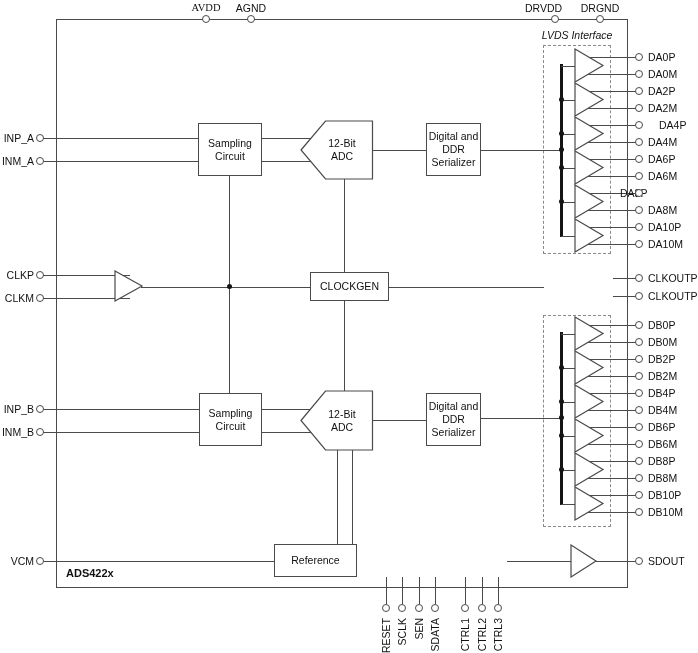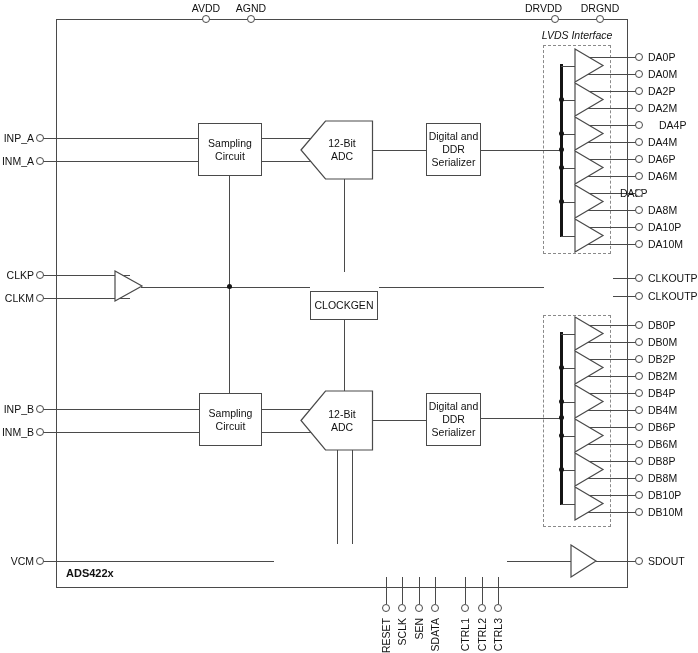--- a/index.html
+++ b/index.html
@@ -40,21 +40,22 @@
   <div class="block" style="left:198px;top:123px;width:64px;height:53px;">Sampling
 Circuit</div>
   <div class="block" style="left:199px;top:393px;width:63px;height:53px;">Sampling
 Circuit</div>
   <div class="block" style="left:426px;top:123px;width:55px;height:53px;">Digital and
 DDR
 Serializer</div>
   <div class="block" style="left:426px;top:393px;width:55px;height:53px;">Digital and
 DDR
 Serializer</div>
-  <div class="block" style="left:310px;top:272px;width:68px;height:29px;margin-top:19px;">CLOCKGEN</div>
+  <div class="block" style="left:310px;top:272px;width:79px;height:29px;">CLOCKGEN</div>
+  <div class="block" style="left:274px;top:544px;width:83px;height:33px;">Reference</div>
 
   <div class="shape" style="left:300px;top:120px;width:74px;height:60px;">
     <svg width="74" height="60">
         <polygon points="1,30 25.5,1 72.5,1 72.5,59 25.5,59" fill="#ffffff" stroke="#4a4a4a" stroke-width="1.2"></polygon>
       </svg>
   </div>
   <div class="adc-text" style="left:312px;top:135px;width:60px;height:30px;">12-Bit
 ADC</div>
   <div class="shape" style="left:300px;top:390px;width:74px;height:61px;">
     <svg width="74" height="61">
@@ -148,21 +149,21 @@
     <div class="shape" style="left: 574px; top: 452px; width: 31px; height: 35px;"><svg width="31" height="35">
         <polygon points="1,1 1,34 29,17.5" fill="#ffffff" stroke="#4a4a4a" stroke-width="1.2"></polygon>
       </svg></div>
     <div class="dot" style="left: 558.5px; top: 467px;"></div>
     <div class="wire" style="left: 561px; top: 503.5px; width: 15px; height: 1.2px;"></div>
     <div class="shape" style="left: 574px; top: 486px; width: 31px; height: 35px;"><svg width="31" height="35">
         <polygon points="1,1 1,34 29,17.5" fill="#ffffff" stroke="#4a4a4a" stroke-width="1.2"></polygon>
       </svg></div>
     <div class="dot" style="left: 558.5px; top: 415px;"></div>
     <div class="pin" style="left: 202px; top: 15px;"></div>
-    <div class="lbl" style="left: 176px; top: 1px; width: 60px; text-align: center;">AVDD</div>
+    <div class="lbl" style="left: 176px; top: 1px; width: 60px; text-align: center; font-family: Liberation Serif, serif;">AVDD</div>
     <div class="pin" style="left: 247px; top: 15px;"></div>
     <div class="lbl" style="left: 221px; top: 1px; width: 60px; text-align: center;">AGND</div>
     <div class="pin" style="left: 551px; top: 15px;"></div>
     <div class="lbl" style="left: 525px; top: 1px; width: 60px; ">DRVDD</div>
     <div class="pin" style="left: 596px; top: 15px;"></div>
     <div class="lbl" style="left: 570px; top: 1px; width: 60px; text-align: center;">DRGND</div>
     <div class="pin" style="left: 36px; top: 134px;"></div>
     <div class="lbl" style="left: -10px; top: 131px; width: 44px; text-align: right;">INP_A</div>
     <div class="pin" style="left: 36px; top: 156.5px;"></div>
     <div class="lbl" style="left: -10px; top: 153.5px; width: 44px; text-align: right;">INM_A</div>

